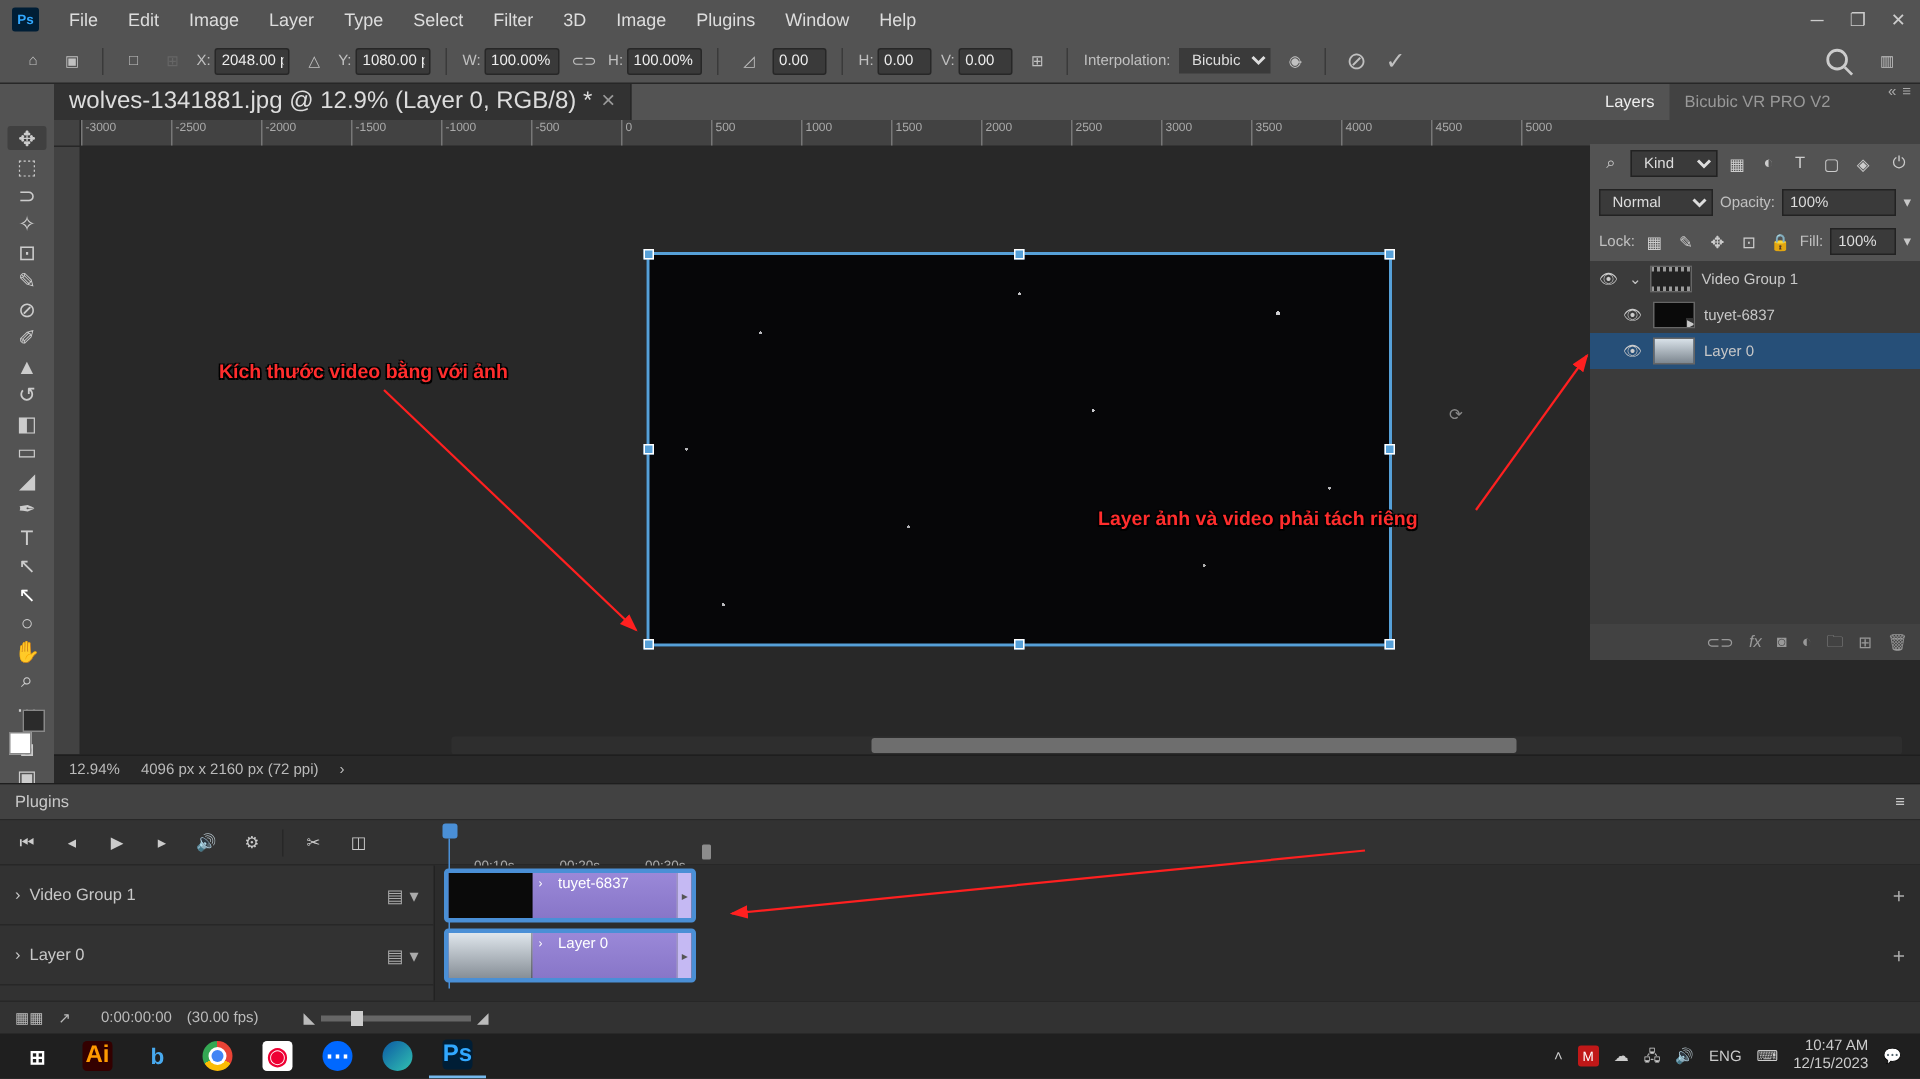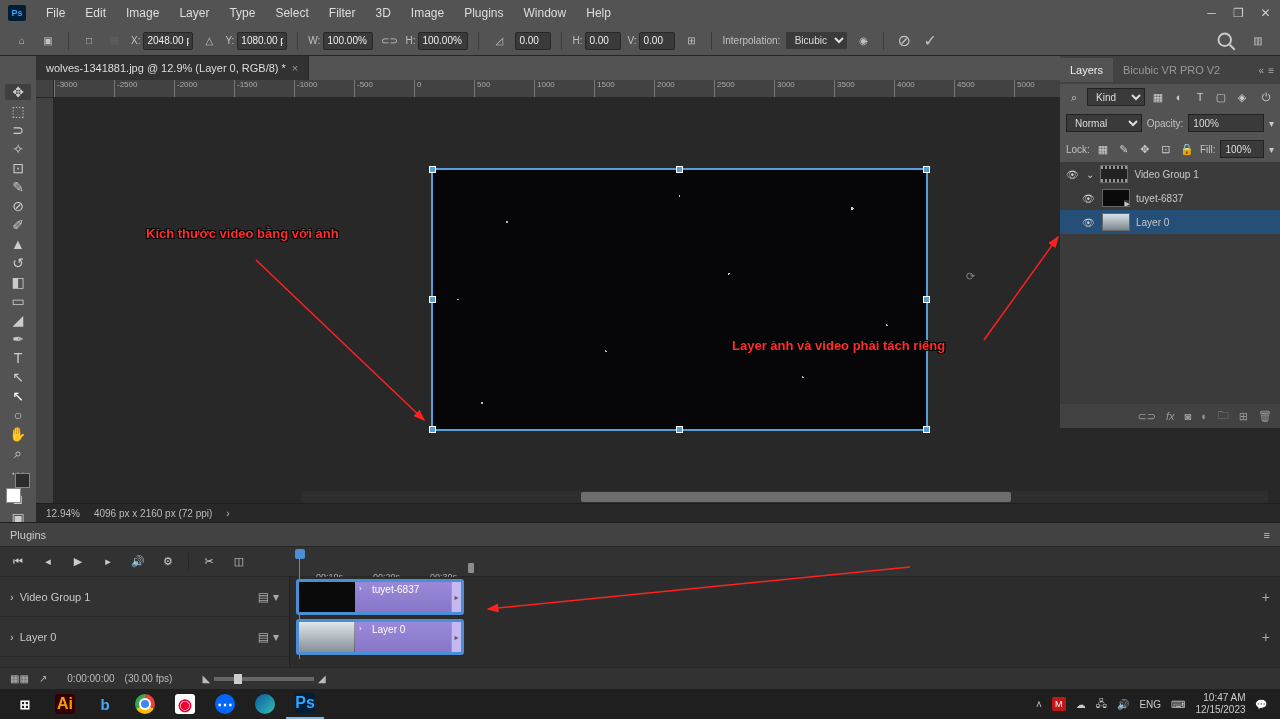--- a/index.html
+++ b/index.html
@@ -17,21 +17,21 @@
 .opt-icon { width: 20px; height: 20px; display: flex; align-items: center; justify-content: center; color: #c0c0c0; }
 .opt-ctrl { display: flex; align-items: center; gap: 3px; }
 .opt-label { color: #c0c0c0; font-size: 10px; }
 .opt-input { background: #3a3a3a; border: 1px solid #272727; color: #eee; width: 50px; height: 18px; padding: 0 3px; font-size: 10px; border-radius: 2px; }
 .opt-input.sm { width: 36px; }
 .opt-sep { width: 1px; height: 18px; background: #3a3a3a; margin: 0 4px; }
 .opt-select { background: #3a3a3a; border: none; color: #ddd; font-size: 10px; padding: 2px 4px; text-align: center; }
 .optbar-right { margin-left: auto; display: flex; gap: 12px; align-items: center; }
 
 
-.tabbar { height: 24px; background: #535353; display: flex; padding-left: 36px; font-size: 11px; }
+.tabbar { height: 24px; background: #535353; display: flex; padding-left: 36px; font-size: 16px; }
 .doc-tab { height: 24px; background: #323232; padding: 0 10px; display: flex; align-items: center; gap: 6px; color: #ddd; border-right: 1px solid #272727; }
 
 
 .main { display: flex; height: 443px; }
 .toolbar { width: 36px; background: #535353; display: flex; flex-direction: column; align-items: center; padding-top: 4px; gap: 3px; }
 .tool { width: 26px; height: 22px; display: flex; align-items: center; justify-content: center; color: #ccc; font-size: 14px; cursor: pointer; border-radius: 2px; }
 .tool.active { background: #404040; }
 .color-swatch { width: 24px; height: 24px; margin-top: 4px; position: relative; }
 .color-fg { position: absolute; left: 0; top: 0; width: 15px; height: 15px; background: #fff; border: 1px solid #888; }
 .color-bg { position: absolute; right: 0; bottom: 0; width: 15px; height: 15px; background: #2b2b2b; border: 1px solid #888; }
@@ -50,21 +50,21 @@
 .h-bl { left: -4px; bottom: -4px; } .h-bc { left: calc(50% - 4px); bottom: -4px; } .h-br { right: -4px; bottom: -4px; }
 
 .annotation { position: absolute; color: #ff2d2d; font-weight: bold; font-size: 13px; text-shadow: 1px 1px 0 #000, -1px -1px 0 #000, 1px -1px 0 #000, -1px 1px 0 #000; pointer-events: none; }
 
 .statusbar { height: 20px; background: #282828; display: flex; align-items: center; padding: 0 10px; font-size: 10px; color: #bbb; gap: 14px; border-top: 1px solid #1e1e1e; }
 .scrollbar-h { position:absolute; left:265px; right:12px; bottom:20px; height:12px; background:#2e2e2e; border-radius:2px;}
 .scrollbar-thumb { position:absolute; left:280px; width:430px; height:10px; top:1px; background:#6e6e6e; border-radius:2px;}
 
 
 .right-panel { position: absolute; right: 0; top: 56px; width: 220px; background: #535353; }
-.panel-tabs { height: 28px; display: flex; align-items: center; background: #424242; font-size: 11px; }
+.panel-tabs { height: 40px; display: flex; background: #424242; font-size: 11px; }
 .ptab { padding: 0 10px; height: 24px; display: flex; align-items: center; cursor: pointer; color: #999;}
 .ptab.active { background: #535353; color: #eee; }
 .ptab-ctrl { margin-left:auto; display:flex; gap:4px; padding-right:6px; color:#aaa; font-size:10px;}
 .panel-row { display: flex; align-items: center; padding: 4px 6px; gap: 5px; font-size: 10px; }
 .pinput { background: #3a3a3a; border: 1px solid #222; color: #ddd; height: 18px; padding: 0 4px; font-size: 10px; flex: 1; }
 .psel { background: #3a3a3a; border: 1px solid #222; color: #ddd; height: 18px; font-size: 10px; padding: 0 4px; }
 .pico { width: 16px; height: 16px; display:flex; align-items:center; justify-content:center; color:#ccc; font-size:11px; }
 .layer-list { background: #3b3b3b; padding-bottom: 170px; }
 .layer-row { display: flex; align-items: center; height: 24px; padding: 0 6px; gap: 6px; font-size: 10px; }
 .layer-row.selected { background: #264f78; }
@@ -260,21 +260,21 @@
       <div class="handle h-tl"></div>
       <div class="handle h-tc"></div>
       <div class="handle h-tr"></div>
       <div class="handle h-ml"></div>
       <div class="handle h-mr"></div>
       <div class="handle h-bl"></div>
       <div class="handle h-bc"></div>
       <div class="handle h-br"></div>
     </div>
 
-    <div class="annotation" style="left:110px; top:146px;">Kích thước video bằng với ảnh</div>
+    <div class="annotation" style="left:110px; top:160px;">Kích thước video bằng với ảnh</div>
     <div class="annotation" style="left:696px; top:258px;">Layer ảnh và video phải tách riêng</div>
 
     <svg class="arrow-svg" style="left:0;top:0;width:1024px;height:420px;">
       <defs>
           <marker id="ah" markerWidth="8" markerHeight="8" refX="7" refY="3" orient="auto">
             <polygon points="0 0, 8 3, 0 6" fill="#ff2020"></polygon>
           </marker>
         </defs>
       <line x1="220" y1="180" x2="388" y2="340" stroke="#ff2020" stroke-width="1.5" marker-end="url(#ah)"></line>
       <line x1="948" y1="260" x2="1022" y2="157" stroke="#ff2020" stroke-width="1.5" marker-end="url(#ah)"></line>

